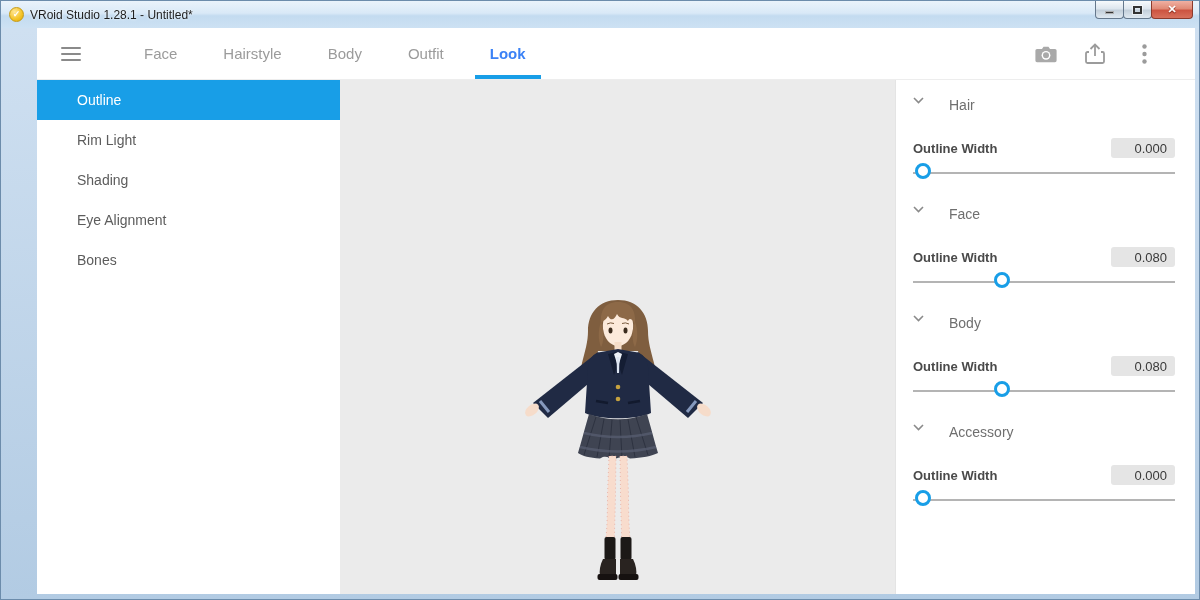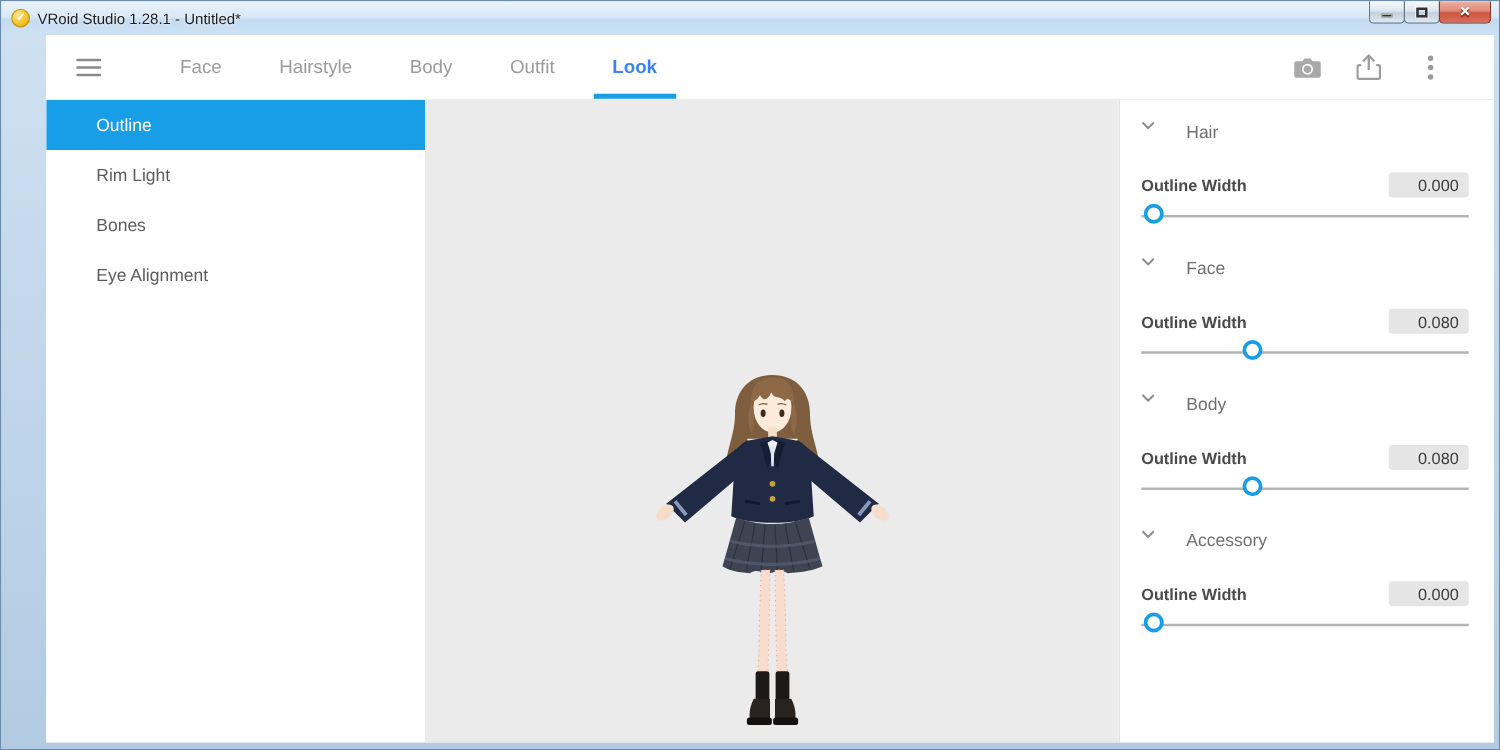--- a/index.html
+++ b/index.html
@@ -142,22 +142,23 @@
             </svg>
           </div>
         </div>
       </div>
 
       <div class="content">
 
         <div class="sidebar">
           <div class="side-item selected">Outline</div>
           <div class="side-item">Rim Light</div>
+          <div class="side-item">Shading</div>
+          <div class="side-item">Eye Alignment</div>
           <div class="side-item">Bones</div>
-          <div class="side-item">Eye Alignment</div>
         </div>
 
         <div class="viewport">
           <svg class="character" width="200" height="290" viewBox="0 0 200 290">
 
             <path d="M100,5 C81,5 70,18 70,36 C70,47 67,56 64,68 C62,76 67,80 70,73 C69,80 74,84 77,78 C76,70 78,63 80,56 L120,56 C122,63 124,70 123,78 C126,84 131,80 130,73 C133,80 138,76 136,68 C133,56 130,47 130,36 C130,18 119,5 100,5 Z" fill="#7f5e3f"></path>
 
             <path d="M100,14 C88,14 84,24 85,34 C86,43 92,51 100,51 C108,51 114,43 115,34 C116,24 112,14 100,14 Z" fill="#fceadb"></path>
 
             <ellipse cx="92.5" cy="35.5" rx="2" ry="3" fill="#3c2c1e"></ellipse>

